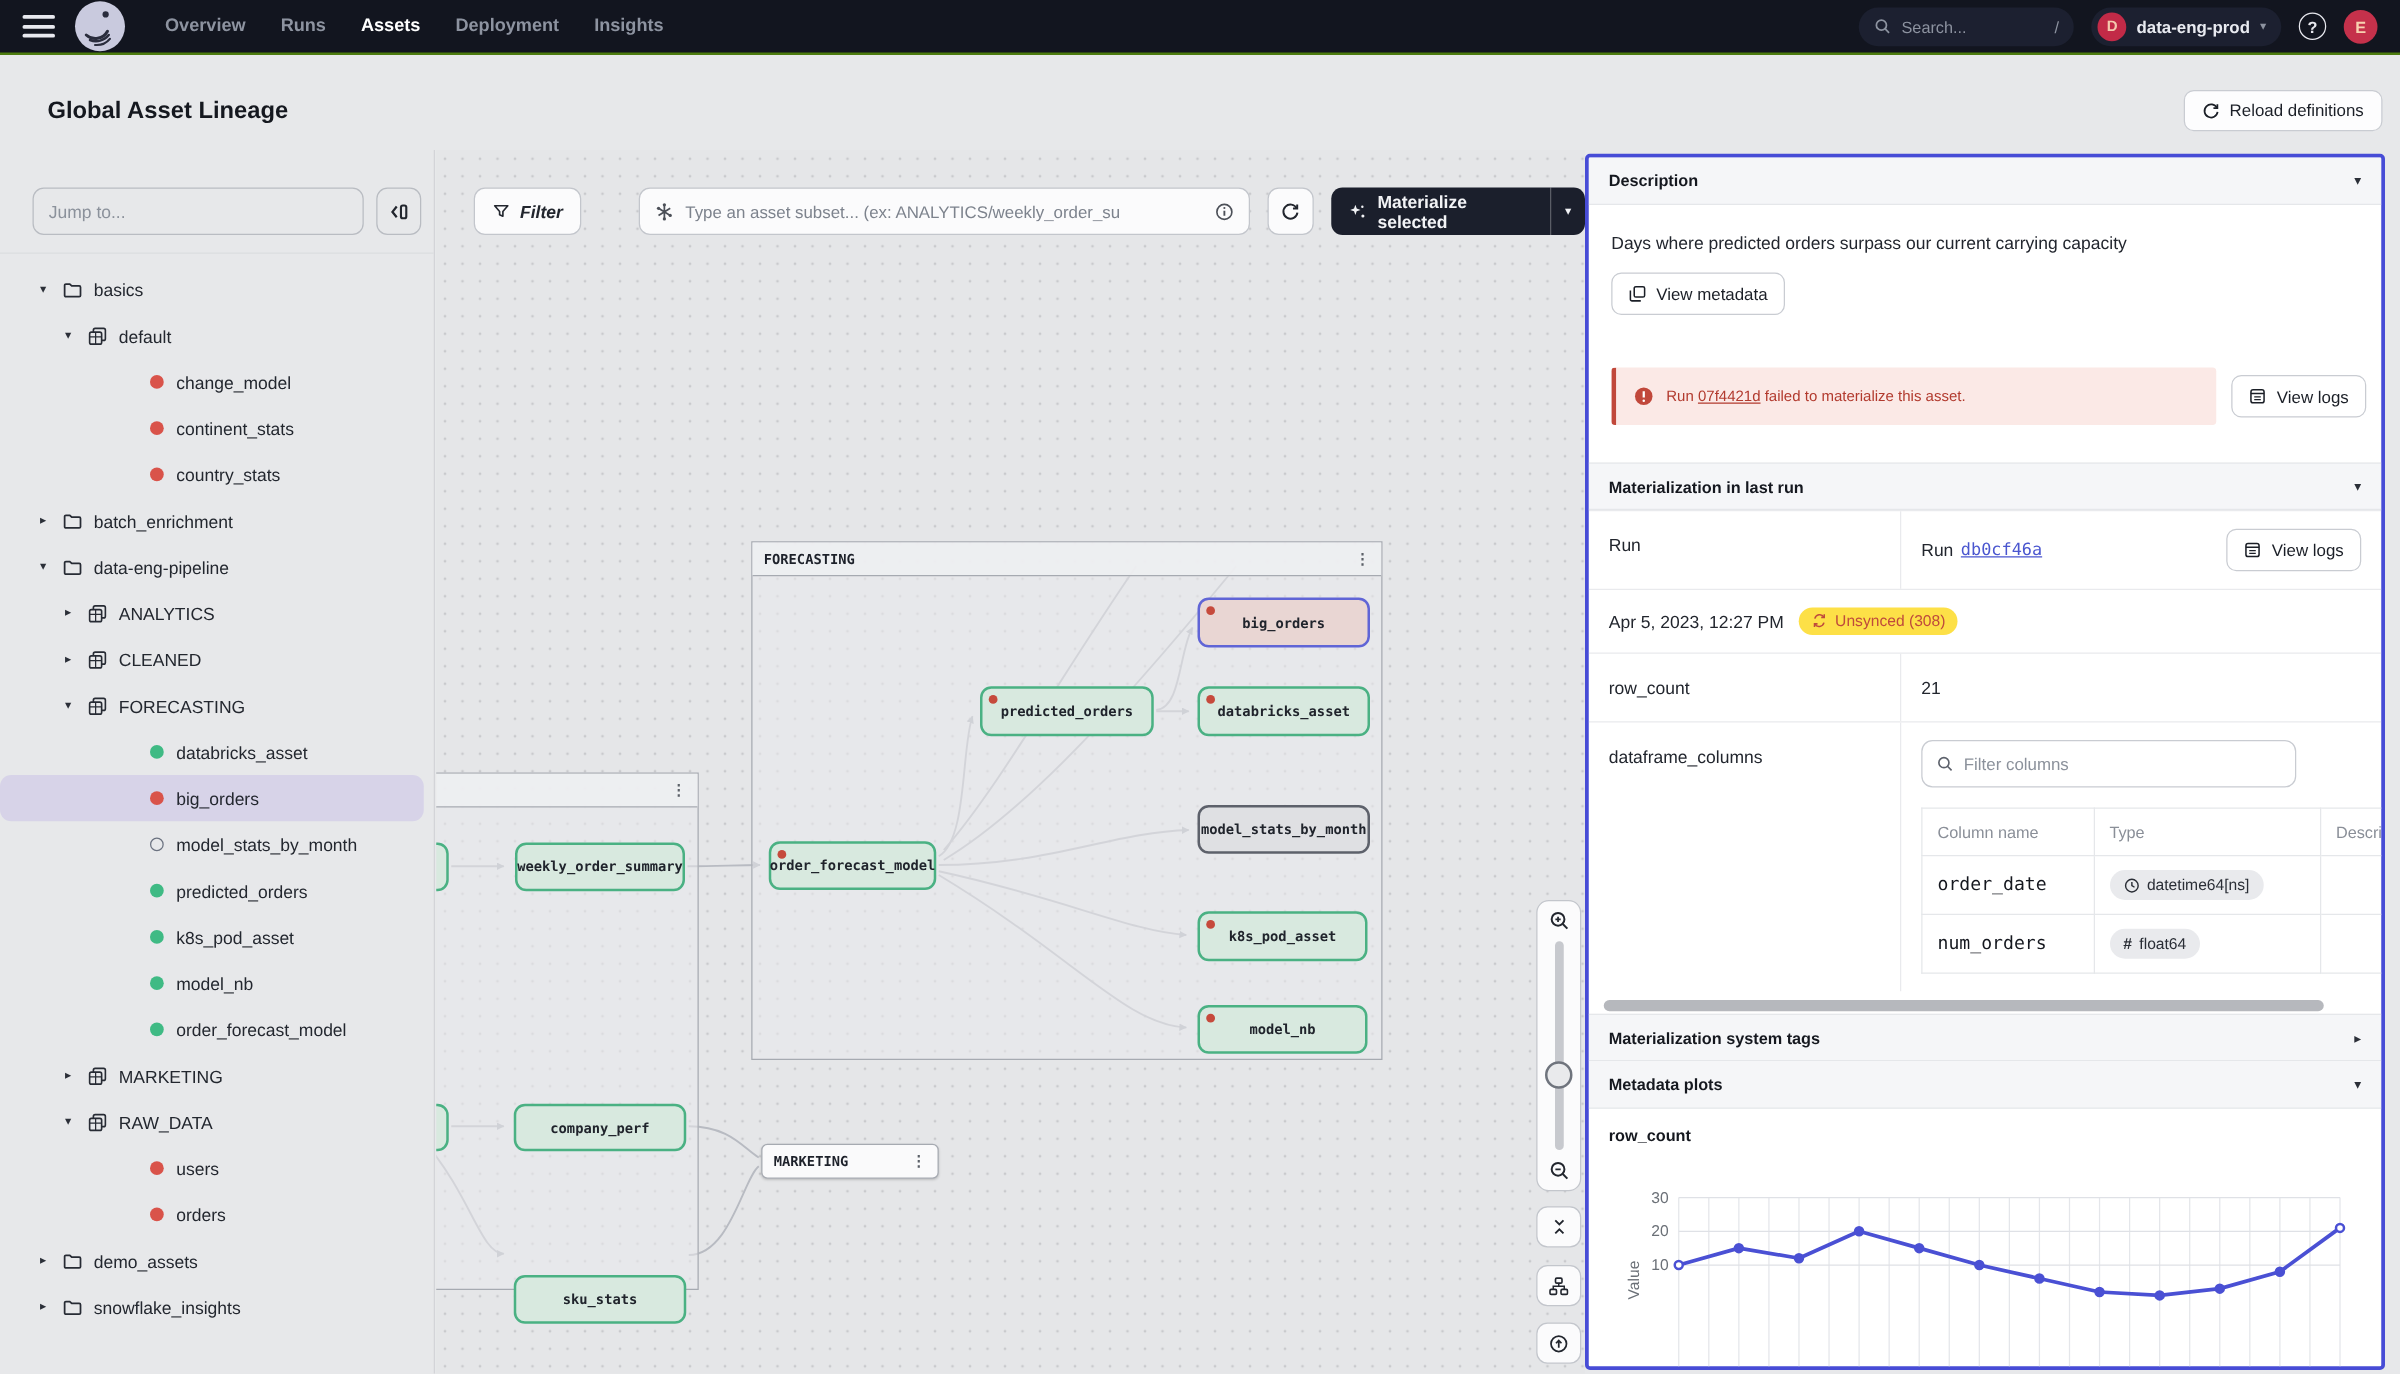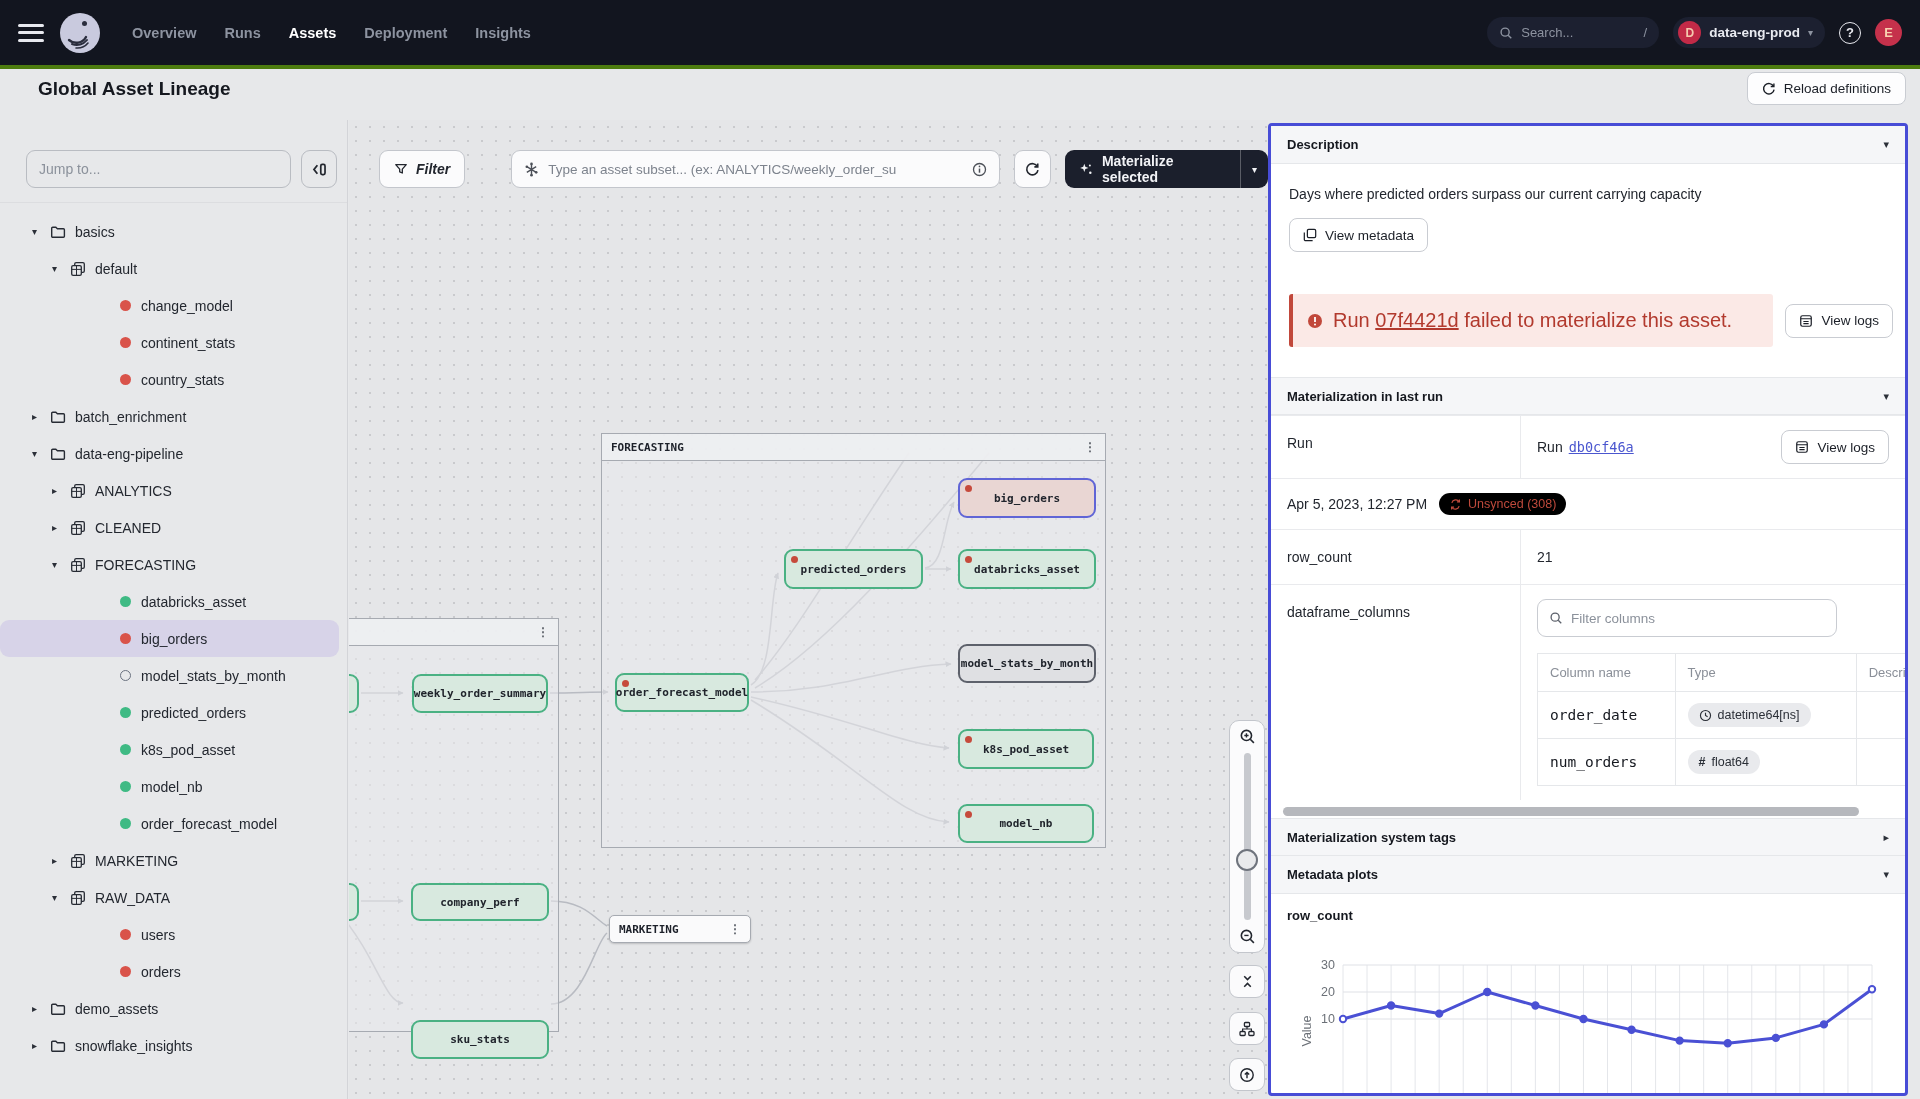--- a/index.html
+++ b/index.html
@@ -1,20 +1,20 @@
 <!DOCTYPE html>
 <html><head>
 <meta charset="utf-8">
 <style>
   * { margin:0; padding:0; box-sizing:border-box; }
   html,body { width:1920px; height:1099px; overflow:hidden; }
   body { position:relative; font-family:"Liberation Sans","DejaVu Sans",sans-serif; background:#e7e8ea; color:#1c2027; }
 
   
-  .topnav { position:absolute; left:0; top:0; width:1920px; height:69px; background:#12151f; display:flex; align-items:center; padding:0 18px; border-bottom:4px solid #4d7c0f; }
+  .topnav { position:absolute; left:0; top:0; width:1920px; height:44px; background:#12151f; display:flex; align-items:center; padding:0 18px; border-bottom:2px solid #4d7c0f; }
   .burger { width:26px; height:18px; display:flex; flex-direction:column; justify-content:space-between; cursor:pointer; margin-right:16px; }
   .burger span { height:3px; background:#e8e9ef; border-radius:2px; }
   .logo { width:40px; height:40px; border-radius:50%; background:#c9cade; position:relative; overflow:hidden; }
   .logo .eye { position:absolute; left:22px; top:8px; width:5px; height:5px; border-radius:50%; background:#2a2d3d; }
   .navlinks { display:flex; gap:28px; margin-left:32px; }
   .navlinks a { color:#8d93a0; font-size:14.5px; font-weight:600; text-decoration:none; }
   .navlinks a.active { color:#ffffff; font-weight:700; }
   .nav-right { margin-left:auto; display:flex; align-items:center; gap:14px; }
   .searchpill { width:172px; height:31px; background:#1c2030; border-radius:16px; display:flex; align-items:center; padding:0 12px; gap:8px; color:#8d93a0; }
   .searchpill input { flex:1; background:transparent; border:none; outline:none; color:#cfd2da; font-size:13px; min-width:0; }
@@ -88,32 +88,32 @@
 
   
   .panel { position:absolute; left:1268px; top:123px; width:640px; height:973px; background:#ffffff; border:3px solid #474cd6; border-radius:4px; overflow:hidden; }
   .shead { display:flex; align-items:center; justify-content:space-between; height:38px; padding:0 16px; background:#f5f6f8; border-bottom:1px solid #e5e7ea; font-size:13px; font-weight:700; color:#15181f; }
   .shead.bt { border-top:1px solid #e5e7ea; }
   .chev { font-size:11px; color:#2b2f38; cursor:pointer; }
   .descbody { padding:22px 18px 0 18px; font-size:14px; color:#22262e; }
   .wbtn { display:inline-flex; align-items:center; gap:8px; background:#fff; border:1px solid #c9ccd2; border-radius:8px; padding:0 13px; height:34px; font-size:13.5px; color:#1b1f27; cursor:pointer; white-space:nowrap; }
   .metarow { padding:16px 18px 0 18px; }
   .errorrow { display:flex; align-items:center; gap:12px; margin:42px 12px 0 18px; }
-  .ebanner { flex:1; display:flex; align-items:center; gap:10px; background:#fbe9e6; border-left:4px solid #c1483b; border-radius:3px; padding:15px 14px; font-size:20px; color:#b23a2e; }
+  .ebanner { flex:1; display:flex; align-items:center; gap:10px; background:#fbe9e6; border-left:4px solid #c1483b; border-radius:3px; padding:15px 14px; font-size:12px; color:#b23a2e; }
   .ebanner a { color:#b23a2e; }
   .mathead { margin-top:30px; }
   .prow { display:flex; border-top:1px solid #e9eaed; }
   .prow:first-of-type { border-top:none; }
   .plabel { width:250px; padding:19px 16px; border-right:1px solid #e9eaed; font-size:14px; color:#22262e; flex:0 0 auto; }
   .pvalue { flex:1; padding:14px 16px; font-size:14px; color:#22262e; display:flex; align-items:center; min-width:0; }
   .pvalue.top { align-items:flex-start; }
   .monoblue { font-family:"DejaVu Sans Mono","Liberation Mono",monospace; font-size:13.5px; color:#4a56cf; }
   .runval { display:flex; align-items:center; gap:6px; }
   .mlauto { margin-left:auto; }
-  .unsynced { display:inline-flex; align-items:center; gap:6px; background:#000000; color:#bf4a3c; border-radius:12px; padding:4px 10px; font-size:12.5px; margin-left:12px; white-space:nowrap; }
+  .unsynced { display:inline-flex; align-items:flex-start; gap:6px; background:#fde047; color:#bf4a3c; border-radius:12px; padding:4px 10px; font-size:12.5px; margin-left:12px; white-space:nowrap; }
   .filterbox { width:300px; height:38px; border:1px solid #c9ccd2; border-radius:9px; display:flex; align-items:center; gap:8px; padding:0 11px; background:#fff; }
   .filterbox input { flex:1; min-width:0; border:none; outline:none; font-size:13.5px; color:#2a2e36; }
   .filterbox input::placeholder { color:#8b919b; }
   .coltable { margin-top:16px; border-collapse:collapse; width:430px; }
   .coltable th { font-size:13px; font-weight:400; color:#8a8f98; text-align:left; padding:11px 12px; border:1px solid #e5e7ea; }
   .coltable td { padding:11px 12px; border:1px solid #e5e7ea; }
   .colname { font-family:"DejaVu Sans Mono","Liberation Mono",monospace; font-size:14.5px; color:#15181f; }
   .tpill { display:inline-flex; align-items:center; gap:6px; background:#e9eaed; border-radius:12px; padding:5px 11px; font-size:12.5px; color:#2a2e36; white-space:nowrap; }
   .qval { max-width:250px; line-height:1.4; }
   .hscroll { height:9px; width:576px; background:#b6b8bd; border-radius:5px; margin:7px 16px 2px 12px; }

